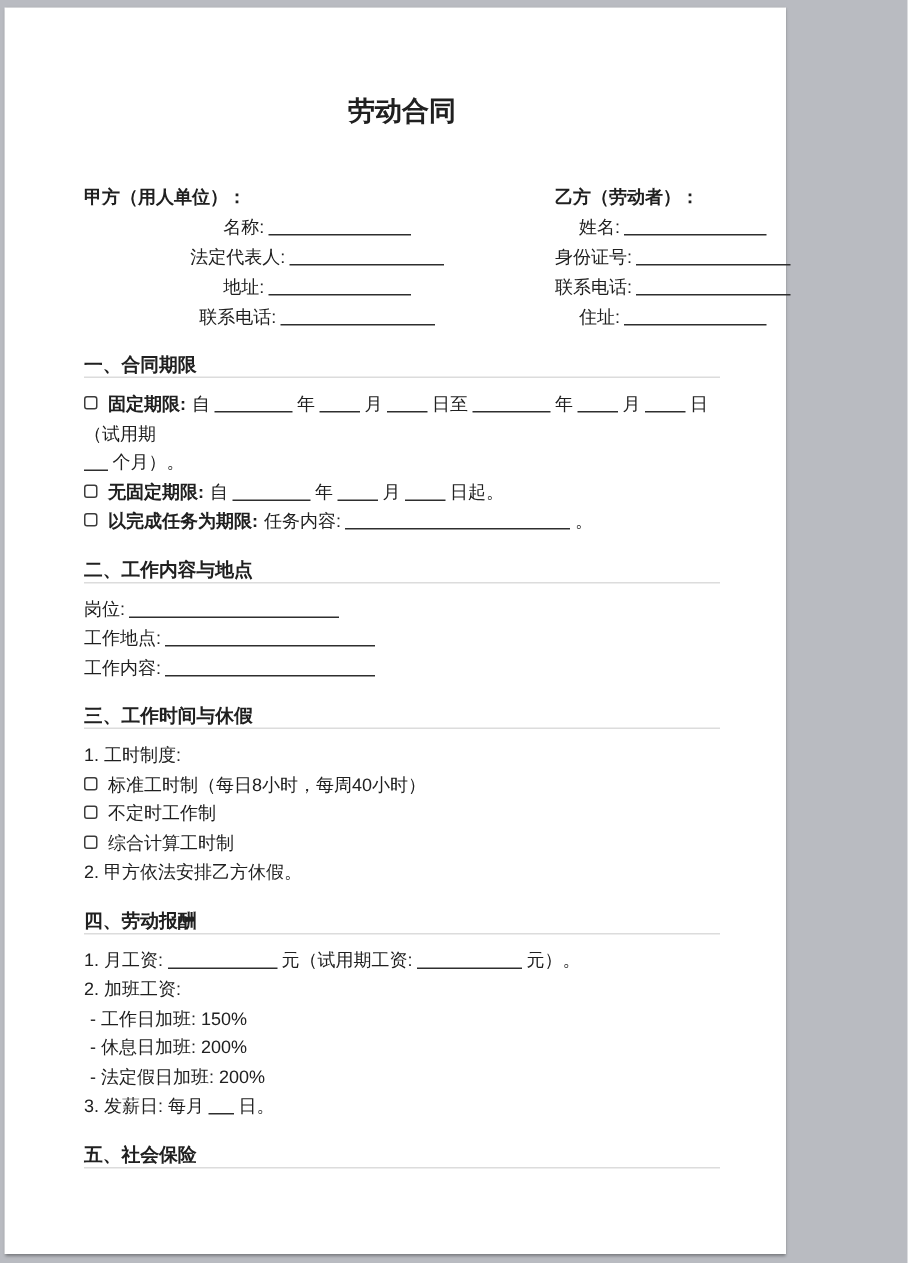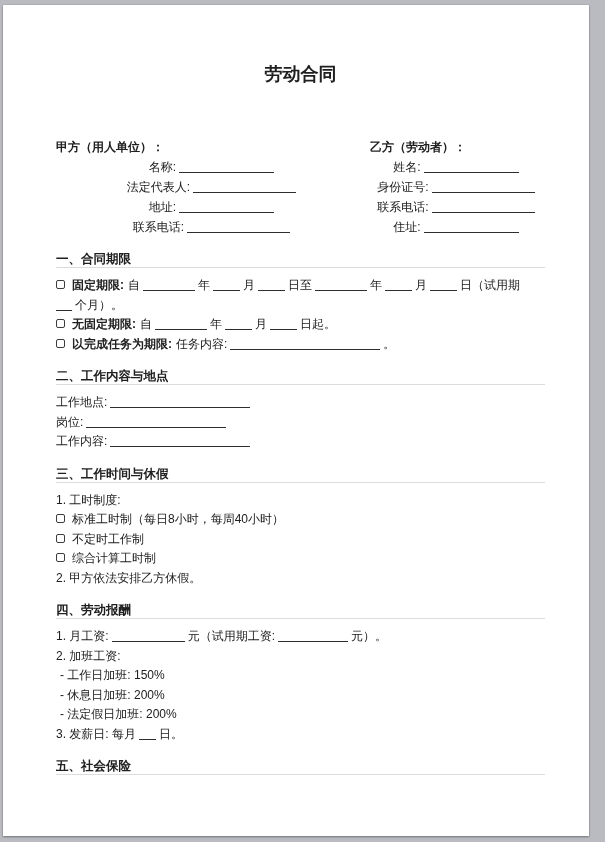--- a/index.html
+++ b/index.html
@@ -7,37 +7,37 @@
     width: 605px; height: 842px;
     background: #b9bbc1;
     position: relative;
     font-family: "Liberation Sans", "DejaVu Sans", sans-serif;
     color: #202020;
     overflow: hidden;
   }
   .page {
     position: absolute;
     left: 3px; top: 5px;
-    width: 586px; height: 831px;
+    width: 521px; height: 831px;
     background: #ffffff;
     box-shadow: 0 1px 2px rgba(0,0,0,.35), 0 0 1px rgba(0,0,0,.3);
     box-sizing: border-box;
   }
   .content {
     padding: 58px 44px 0 53px;
     font-size: 12px;
   }
   .title {
     margin: 0;
     text-align: center;
     font-size: 18px;
     line-height: 22px;
     font-weight: 700;
   }
-  .parties { display: flex; margin-top: 52px; }
+  .parties { display: flex; margin-top: 36px; }
   .pcol { flex: 0 0 314px; }
   .pcol.rightcol { flex: 1; }
   .ph { font-weight: 700; line-height: 20px; }
   .frow { line-height: 20px; white-space: nowrap; text-align: center; }
   .bl {
     display: inline-block;
     height: 10px;
     border-bottom: 1.5px solid #2e2e2e;
     vertical-align: -2px;
     margin: 0 3px;
@@ -112,24 +112,24 @@
     <div class="row">
       <span class="cb"></span><span class="b">无固定期限:</span><span>自</span><span class="bl" style="width:52px"></span><span>年</span><span class="bl" style="width:27px"></span><span>月</span><span class="bl" style="width:27px"></span><span>日起。</span>
     </div>
     <div class="row">
       <span class="cb"></span><span class="b">以完成任务为期限:</span><span>任务内容:</span><span class="bl" style="width:150px"></span><span>。</span>
     </div>
 
     <div class="sec">二、工作内容与地点</div>
 
     <div class="row">
-      <span>工作地点:</span><span class="bl" style="width:140px"></span>
+      <span>岗位:</span><span class="bl" style="width:140px"></span>
     </div>
     <div class="row">
-      <span>岗位:</span><span class="bl" style="width:140px"></span>
+      <span>工作地点:</span><span class="bl" style="width:140px"></span>
     </div>
     <div class="row">
       <span>工作内容:</span><span class="bl" style="width:140px"></span>
     </div>
 
     <div class="sec">三、工作时间与休假</div>
 
     <div class="row">1. 工时制度:</div>
     <div class="row">
       <span class="cb"></span><span>标准工时制（每日8小时，每周40小时）</span>

